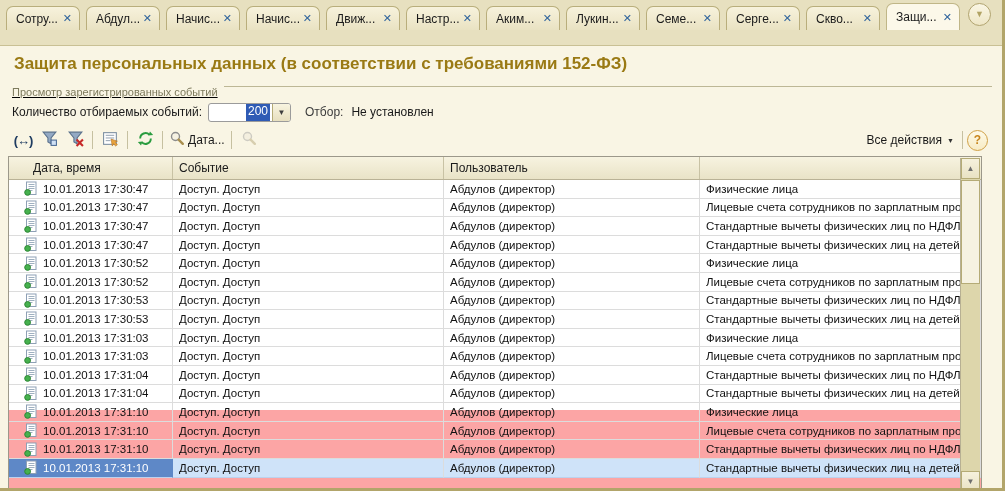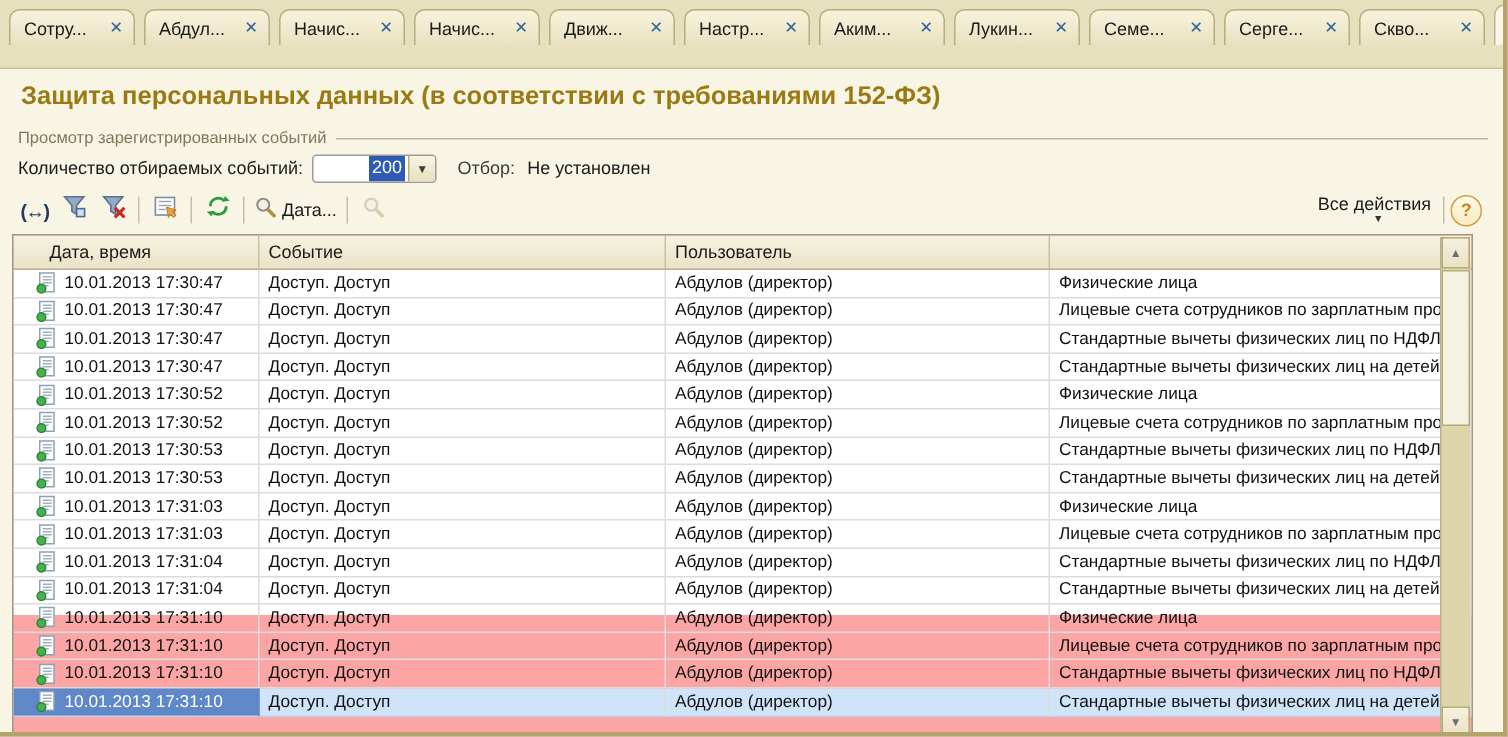--- a/index.html
+++ b/index.html
@@ -4,37 +4,37 @@
 <style>
   html,body{margin:0;padding:0;}
   body{font-family:"Liberation Sans","DejaVu Sans",sans-serif;background:#c6c2a8;}
   .window{position:relative;width:1005px;height:491px;background:#e7e0bf;overflow:hidden;
           border-right:3px solid #b2a56a;border-bottom:3px solid #b2a56a;box-sizing:border-box;}
 
   
   .tabbar{position:absolute;top:0;left:0;right:0;height:30px;display:flex;align-items:flex-end;
           padding-left:6px;box-sizing:border-box;background:#e7e0bf;}
   .tabs{display:flex;gap:6px;align-items:flex-end;}
-  .tab{width:84px;height:24px;box-sizing:border-box;display:flex;align-items:center;justify-content:space-between;
+  .tab{width:74px;height:24px;box-sizing:border-box;display:flex;align-items:center;justify-content:space-between;
        padding:0 7px 0 9px;background:linear-gradient(#f7f2dc,#e9e2c2);
        border:1px solid #b9ae7c;border-bottom:none;border-radius:7px 7px 0 0;cursor:default;}
   .tab .tab-label{font-size:12px;color:#1a1a1a;white-space:nowrap;overflow:hidden;}
   .tab .tab-close{font-size:11px;font-weight:bold;color:#2e639c;margin-left:4px;}
   .tab.active{background:#fcf8e9;height:27px;position:relative;z-index:3;border-color:#c0b687;}
   .tab-overflow{margin-left:8px;margin-bottom:4px;width:21px;height:21px;border-radius:50%;
        border:1px solid #b1a470;background:linear-gradient(#faf6e4,#eee6c6);
        display:flex;align-items:center;justify-content:center;}
   .tab-overflow span{color:#b1a364;font-size:9px;line-height:9px;}
 
   
   .content{position:absolute;top:29px;left:0;width:1002px;height:459px;background:#f9f5e4;
            border-top:1px solid #c9c094;box-sizing:border-box;z-index:1;margin-top:16px;}
   .page-title{position:absolute;left:14px;top:8px;font-size:17px;font-weight:bold;color:#9a7a14;}
 
-  .group-row{position:absolute;left:12px;top:40px;right:10px;display:flex;align-items:center;}
+  .group-row{position:absolute;left:12px;top:40px;right:10px;display:flex;align-items:flex-start;text-decoration:underline;}
   .group-legend{font-size:11px;color:#7d7a5d;white-space:nowrap;margin-right:6px;}
   .group-line{flex:1;border-top:1px solid #bdb795;height:0;}
 
   .controls-row{position:absolute;left:12px;top:56px;height:20px;display:flex;align-items:center;font-size:12px;color:#1a1a1a;}
   .combo{margin-left:6px;width:83px;height:19px;background:#fff;border:1px solid #9b9b9b;border-radius:3px;
          display:flex;align-items:stretch;overflow:hidden;box-sizing:border-box;}
   .combo-value{flex:1;display:flex;justify-content:flex-end;padding-right:2px;font-size:12px;}
   .combo-value .sel{background:#2f5bb5;color:#fff;padding:0 2px;}
   .combo-btn{width:17px;border-left:1px solid #b5ab76;background:linear-gradient(#f8f4e0,#e7dfbf);
              display:flex;align-items:center;justify-content:center;}
@@ -42,21 +42,21 @@
   .filter-label{margin-left:14px;color:#3c3c3c;}
   .filter-value{margin-left:8px;color:#1a1a1a;}
 
   
   .toolbar{position:absolute;left:10px;top:82px;right:14px;height:24px;display:flex;align-items:center;}
   .tb-btn{height:22px;min-width:22px;display:flex;align-items:center;justify-content:center;padding:0 2px;border-radius:3px;}
   .tb-sep{width:1px;height:18px;background:#c6c0a0;margin:0 4px;}
   .interval-glyph{font-size:13px;font-weight:bold;color:#1f3c61;letter-spacing:-1px;}
   .tb-label{font-size:12px;color:#1a1a1a;margin-left:3px;}
   .tb-right{margin-left:auto;display:flex;align-items:center;}
-  .all-actions{display:flex;align-items:center;font-size:12px;color:#1a1a1a;height:22px;padding:0 4px;flex-direction:column;}
+  .all-actions{display:flex;align-items:center;font-size:12px;color:#1a1a1a;height:22px;padding:0 4px;}
   .all-actions .arrow{font-size:7px;margin-left:5px;color:#333;}
   .help-btn{width:19px;height:19px;border-radius:50%;border:1px solid #d0a045;background:linear-gradient(#fefaе8,#f7ebc4);
             background:linear-gradient(#fefae8,#f7ebc4);display:flex;align-items:center;justify-content:center;
             font-size:12px;font-weight:bold;color:#c8861e;}
   .disabled{opacity:0.45;}
 
   
   .grid{position:absolute;left:8px;top:110px;width:974px;height:338px;border:1px solid #9c988a;
         background:#fca5a5;box-sizing:border-box;overflow:hidden;}
   .grid-header{display:flex;height:22px;background:linear-gradient(#f7f3e0,#e9e3c7);

